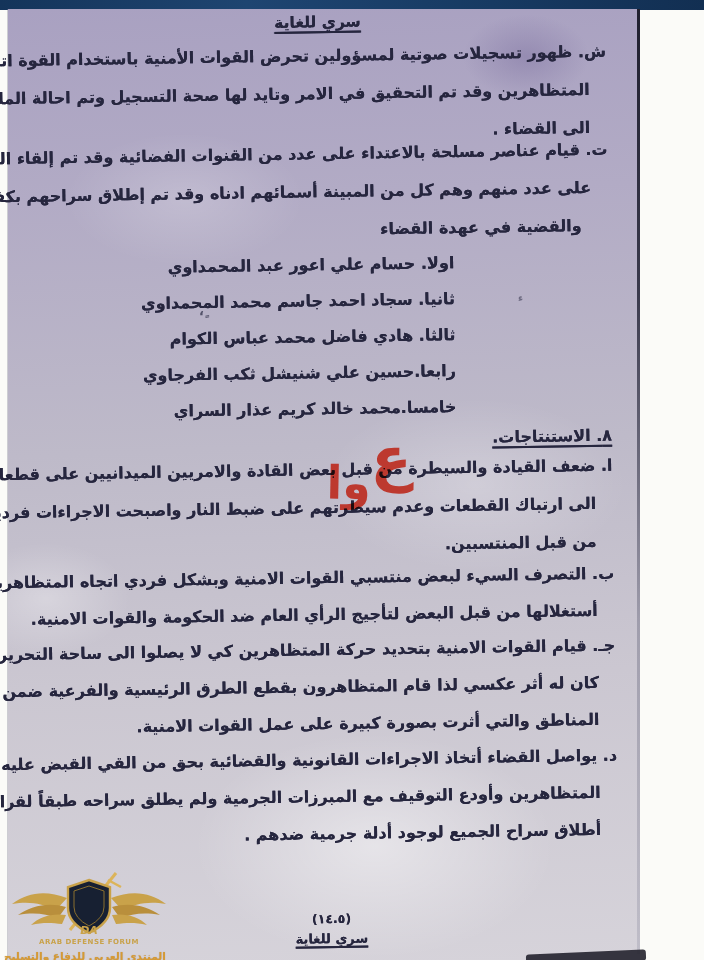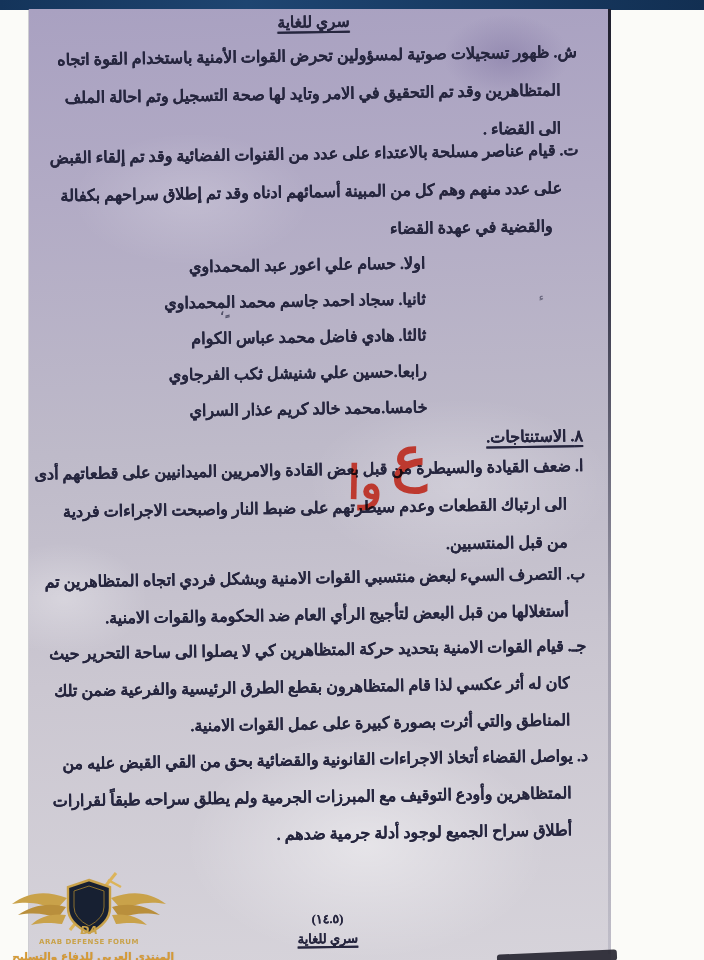--- a/index.html
+++ b/index.html
@@ -2,29 +2,29 @@
 <html lang="ar"><head>
 <meta charset="utf-8">
 <style>
   html,body{margin:0;padding:0;}
   body{width:704px;height:960px;overflow:hidden;background:#fbfbf8;font-family:"DejaVu Sans",sans-serif;}
   .canvas{position:relative;width:704px;height:960px;background:#fbfbf8;}
 
   .top-strip{position:absolute;left:0;top:0;width:704px;height:10px;
     background:linear-gradient(90deg,#14345a 0%,#1e4571 35%,#173a62 70%,#122f52 100%);}
 
-  .paper{position:absolute;left:29px;top:9px;width:582px;height:951px;
+  .paper{position:absolute;left:8px;top:9px;width:632px;height:951px;
     background:
       radial-gradient(90px 60px at 82% 5%, rgba(122,110,158,.45), transparent 70%),
       radial-gradient(170px 95px at 28% 20%, rgba(255,255,255,.20), transparent 70%),
       radial-gradient(210px 120px at 74% 50%, rgba(255,255,255,.25), transparent 72%),
       radial-gradient(240px 150px at 58% 88%, rgba(255,255,255,.45), transparent 75%),
       radial-gradient(120px 80px at 6% 62%, rgba(255,255,255,.30), transparent 70%),
       linear-gradient(178deg,#a9a1c1 0%,#b2abc5 20%,#bebac9 46%,#cbc7d1 70%,#d6d3da 100%);
-    box-shadow:-1px 0 0 rgba(120,120,140,.35);font-family:Liberation Serif, serif;}
+    box-shadow:-1px 0 0 rgba(120,120,140,.35);}
   .paper-edge-right{position:absolute;top:0;bottom:6px;right:0;width:3px;
     background:linear-gradient(to bottom,#20202f 0%,#3a3a4c 30%,rgba(110,110,130,.45) 65%,rgba(140,140,160,.3) 100%);}
   .corner-dark{position:absolute;right:-6px;bottom:-3px;width:120px;height:11px;background:#23222e;
     transform:rotate(-2.5deg);border-radius:3px;opacity:.9;}
 
   .content{position:absolute;inset:0;direction:rtl;transform:rotate(-0.9deg);transform-origin:52% 45%;
     color:#26263e;font-weight:700;}
   .line{white-space:nowrap;font-size:16px;line-height:38px;height:38px;text-align:right;
     text-shadow:0 0 .5px rgba(28,28,58,.9);}
   .cont{padding-right:17px;}
@@ -56,21 +56,21 @@
 
   .stamp{position:absolute;left:318px;top:424px;width:92px;height:88px;color:#bd2e22;
     opacity:.93;transform:rotate(2deg);mix-blend-mode:multiply;pointer-events:none;}
   .stamp-wa{position:absolute;left:0px;top:24px;font-size:46px;font-weight:700;}
   .stamp-ain{position:absolute;left:44px;top:-10px;font-size:60px;font-weight:700;}
 
   .pen-mark{position:absolute;color:#3a3a52;font-size:13px;font-weight:700;opacity:.8;}
   .mark-1{left:193px;top:292px;}
   .mark-2{left:512px;top:286px;font-size:10px;opacity:.6;}
 
-  .logo{position:absolute;left:4px;top:870px;width:170px;height:90px;z-index:6;text-align:right;}
+  .logo{position:absolute;left:4px;top:870px;width:170px;height:90px;z-index:6;text-align:left;}
   .logo-ar{direction:rtl;font-size:10.5px;font-weight:700;color:#d79a33;line-height:12px;
     text-shadow:0 0 1px rgba(90,60,10,.35);white-space:nowrap;}
 </style>
 </head>
 <body>
 
 <div class="canvas">
 
   <div class="top-strip"></div>
 

